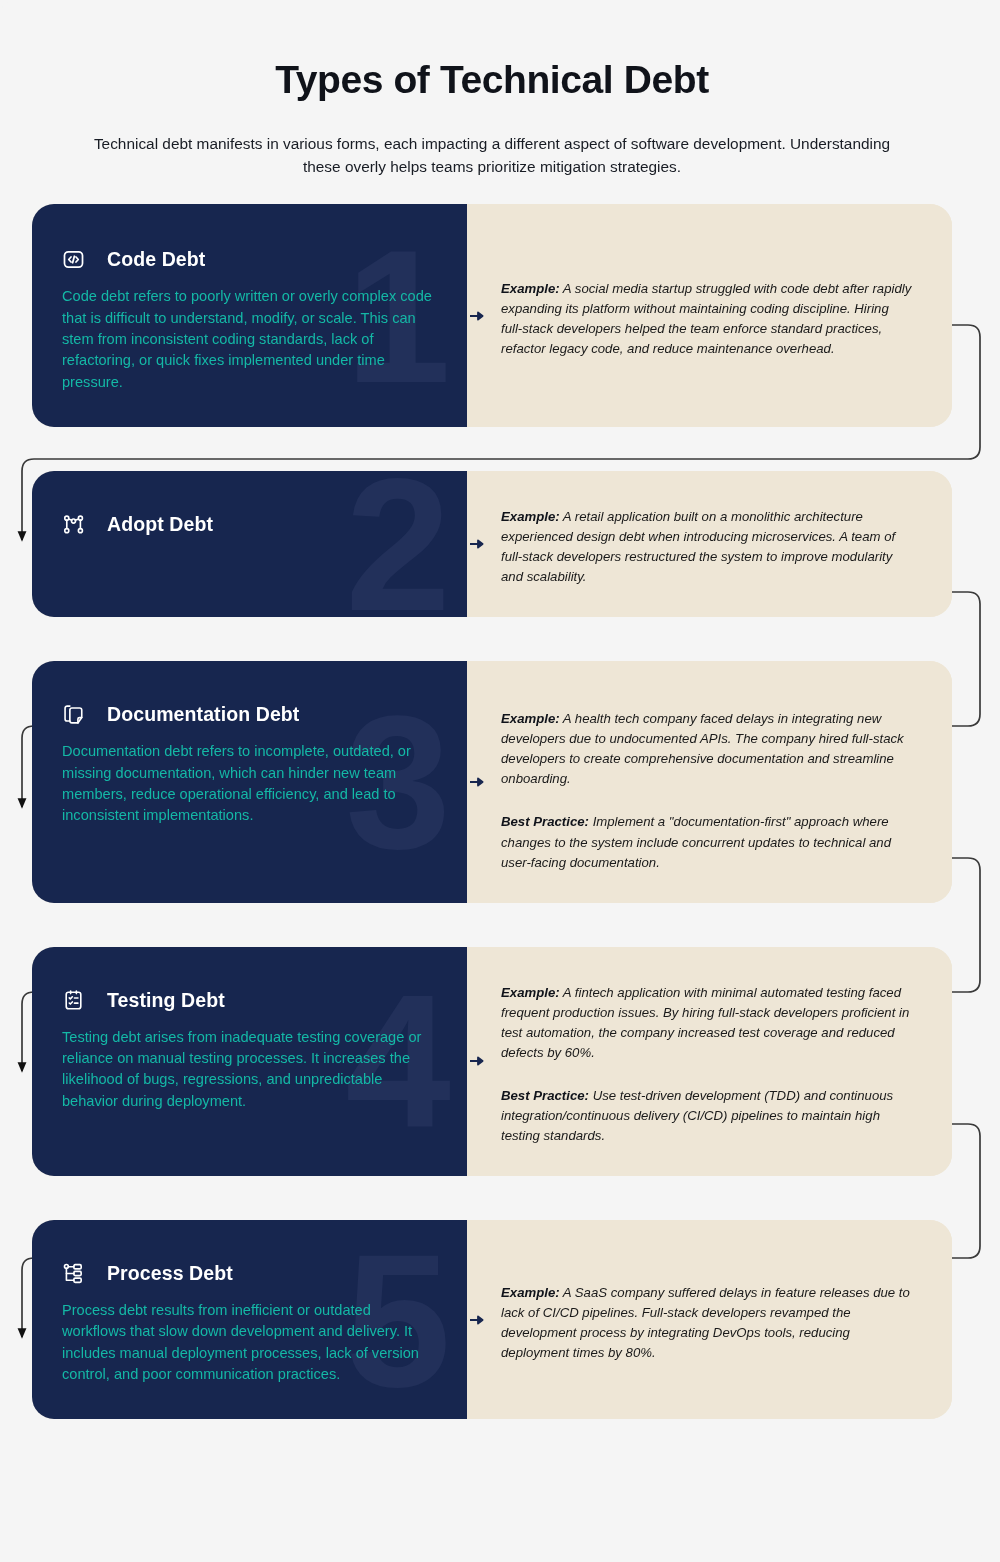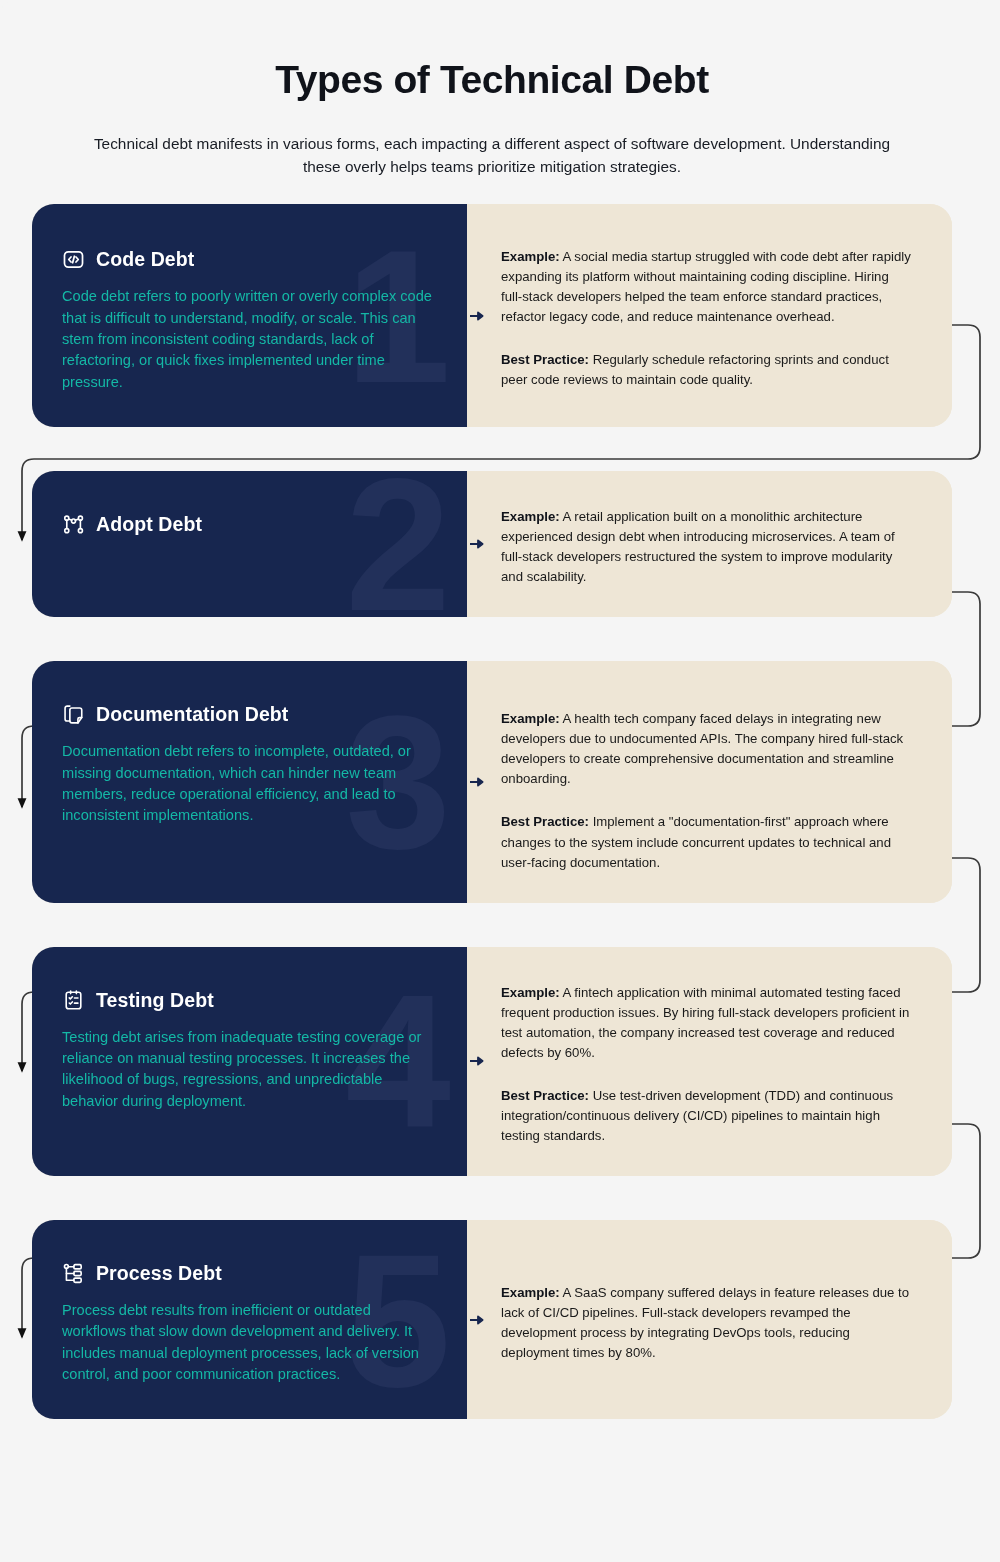--- a/index.html
+++ b/index.html
@@ -85,21 +85,21 @@
     line-height: 0.78;
     color: #22305a;
     letter-spacing: -6px;
     user-select: none;
   }
 
   .card-head {
     position: relative;
     display: flex;
     align-items: center;
-    gap: 11px;
+    gap: 22px;
     margin-bottom: 15px;
   }
 
   .card-icon {
     width: 23px; height: 23px;
     flex: 0 0 23px;
     display: flex; align-items: center; justify-content: center;
     color: #ffffff;
   }
   .card-icon svg { display: block; width: 23px; height: 23px; }
@@ -121,20 +121,21 @@
   }
 
   .card-right {
     position: relative;
     flex: 1 1 auto;
     background: #eee6d6;
     padding: 36px 40px 30px 34px;
     display: flex;
     flex-direction: column;
     justify-content: center;
+    font-style: italic;
   }
 
   .arrow-marker {
     position: absolute;
     left: 2px;
     top: 50%;
     transform: translateY(-50%);
     width: 18px; height: 14px;
     color: #17264f;
   }
@@ -200,24 +201,20 @@
       </div>
       <div class="card-right">
         <span class="arrow-marker">
           <svg viewBox="0 0 18 14" fill="none">
               <path d="M1 7 H12 M9 3.4 L13.6 7 L9 10.6 Z" stroke="#17264f" stroke-width="1.8" fill="#17264f" stroke-linejoin="round"></path>
             </svg>
         </span>
         <p class="detail-block">
           <span class="detail-label">Example:</span> 
           <span>A social media startup struggled with code debt after rapidly expanding its platform without maintaining coding discipline. Hiring full-stack developers helped the team enforce standard practices, refactor legacy code, and reduce maintenance overhead.</span>
-        </p>
-        <p class="detail-block">
-          <span class="detail-label">Best Practice:</span> 
-          <span>Regularly schedule refactoring sprints and conduct peer code reviews to maintain code quality.</span>
         </p>
       </div>
     </div>
 
     <div class="card card-2">
       <div class="card-left">
         <div class="watermark">2</div>
         <div class="card-head">
           <span class="card-icon">
             <svg viewBox="0 0 24 24" fill="none" stroke="currentColor" stroke-width="1.7" stroke-linecap="round" stroke-linejoin="round">

